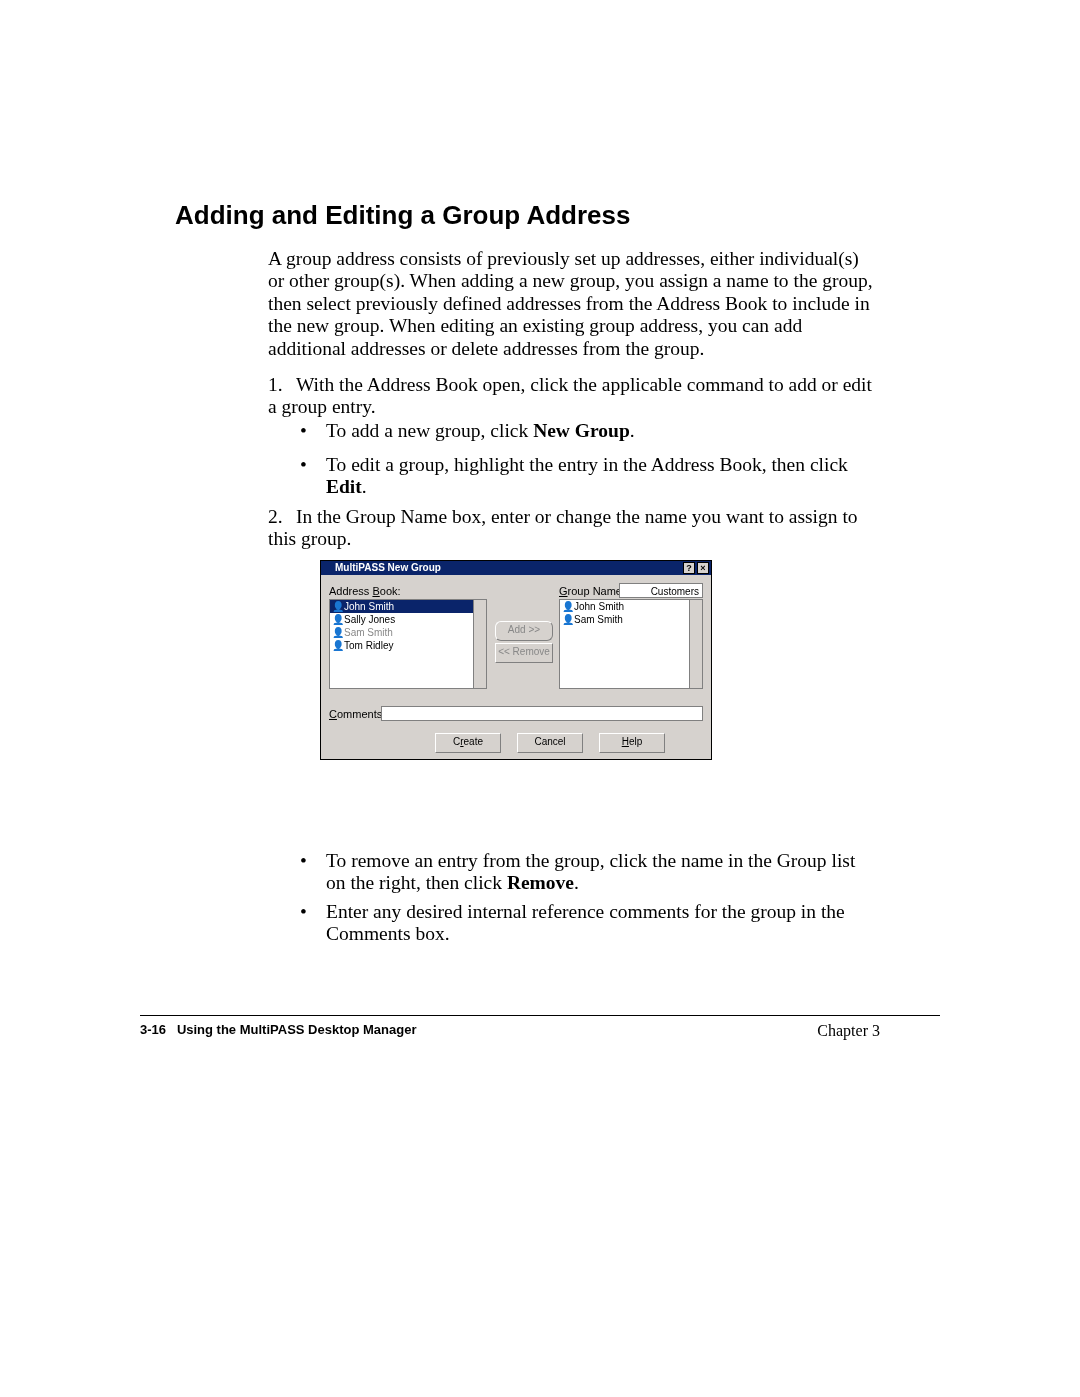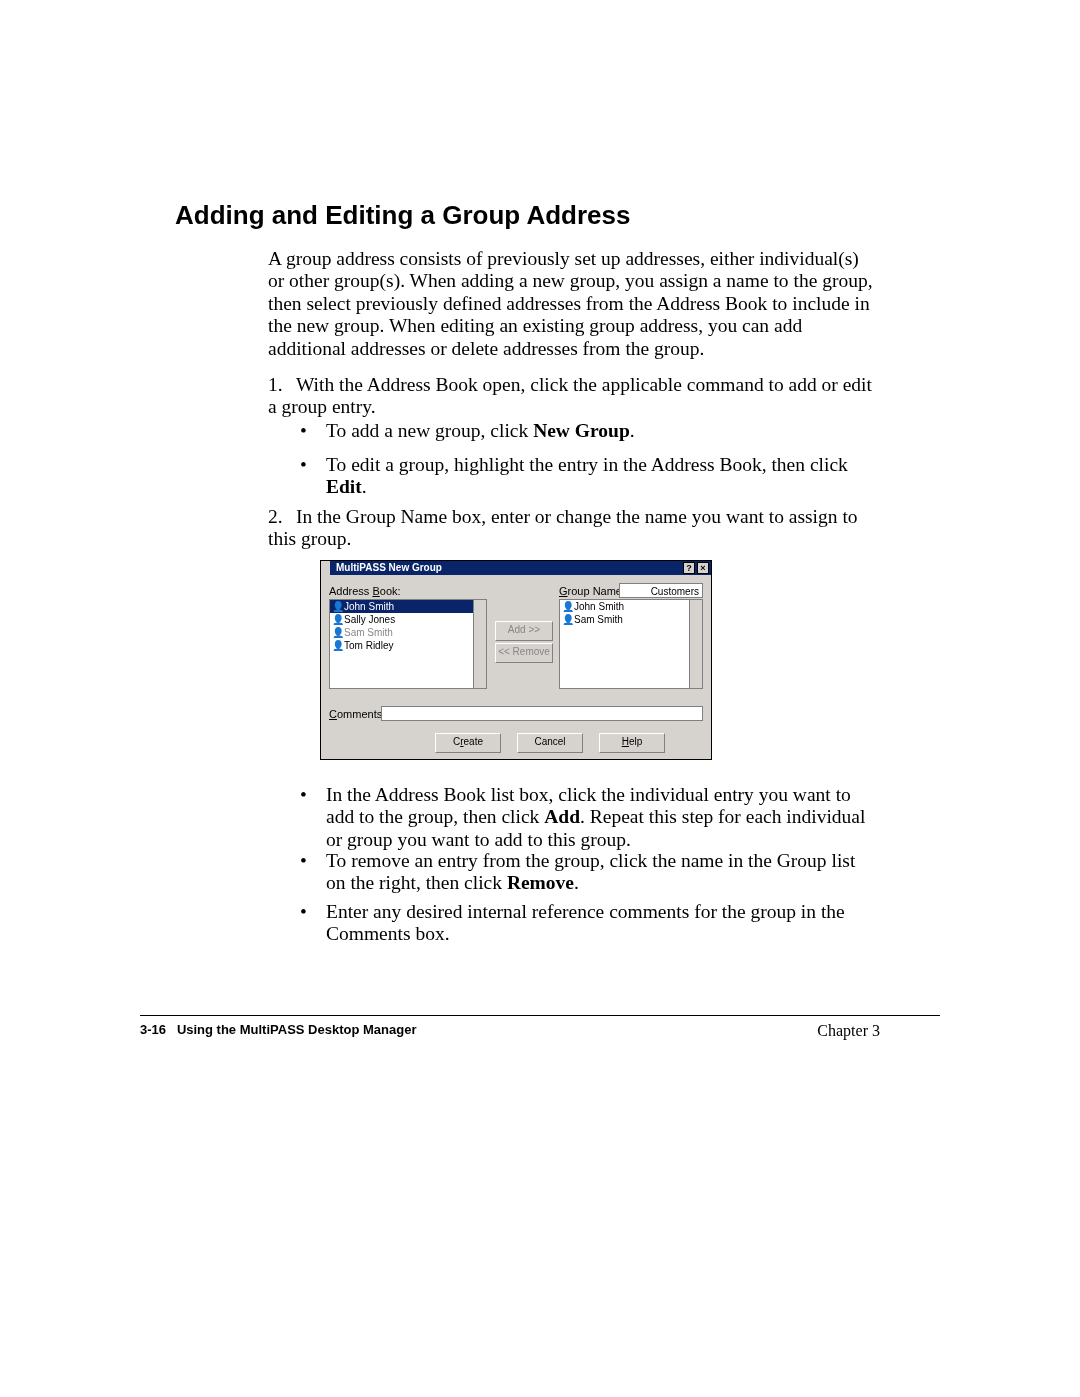--- a/index.html
+++ b/index.html
@@ -70,25 +70,24 @@
     border: 1px solid #000;
     font-family: Tahoma, Arial, sans-serif;
     font-size: 10px;
     color: #000;
   }
   .titlebar {
     background: #0a246a;
     color: #fff;
     height: 14px;
     line-height: 14px;
-    padding-left: 6px;
+    padding-left: 14px;
     font-weight: bold;
     font-size: 10px;
     position: relative;
-    margin-left: 9px;
   }
   .titlebtns {
     position: absolute;
     right: 2px;
     top: 1px;
     height: 12px;
     display: flex;
     gap: 2px;
   }
   .tb {
@@ -226,21 +225,21 @@
     </div>
 
     <div class="listbox" style="left:8px; top:38px; width:158px; height:90px;">
       <div class="litem selected"><span class="licon">👤</span><span>John Smith</span></div>
       <div class="litem"><span class="licon">👤</span><span>Sally Jones</span></div>
       <div class="litem dimmed"><span class="licon">👤</span><span>Sam Smith</span></div>
       <div class="litem"><span class="licon">👤</span><span>Tom Ridley</span></div>
       <div class="scroll"></div>
     </div>
 
-    <div class="btn disabled" style="left:174px; top:60px; width:56px;">Add &gt;&gt;</div>
+    <div class="btn disabled" style="left:174px; top:60px; width:56px;border-radius:6px;">Add &gt;&gt;</div>
     <div class="btn disabled" style="left:174px; top:82px; width:56px;">&lt;&lt; Remove</div>
 
     <div class="dlabel" style="left:238px; top:24px;">
       <span class="underline-letter">G</span>roup Name:
     </div>
     <div class="inp" style="left:298px; top:22px; width:84px;text-align:right;">Customers</div>
 
     <div class="listbox" style="left:238px; top:38px; width:144px; height:90px;">
       <div class="litem"><span class="licon">👤</span><span>John Smith</span></div>
       <div class="litem"><span class="licon">👤</span><span>Sam Smith</span></div>
@@ -250,23 +249,20 @@
     <div class="dlabel" style="left:8px; top:147px;">
       <span class="underline-letter">C</span>omments:
     </div>
     <div class="inp" style="left:60px; top:145px; width:322px;"></div>
 
     <div class="btn" style="left:114px; top:172px; width:64px;">C<span class="underline-letter">r</span>eate</div>
     <div class="btn" style="left:196px; top:172px; width:64px;">Cancel</div>
     <div class="btn" style="left:278px; top:172px; width:64px;"><span class="underline-letter">H</span>elp</div>
   </div>
 
-  <div class="sub-bullets sb3">
-    <span class="bullet-dot">•</span><span class="bullet-txt"><span>In the Address Book list box, click the individual entry you want to add to the group, then click </span><b>Add</b><span>. Repeat this step for each individual or group you want to add to this group.</span></span>
-  </div>
 
   <div class="sub-bullets sb4">
     <span class="bullet-dot">•</span><span class="bullet-txt"><span>To remove an entry from the group, click the name in the Group list on the right, then click </span><b>Remove</b><span>.</span></span>
   </div>
 
   <div class="sub-bullets sb5">
     <span class="bullet-dot">•</span><span class="bullet-txt"><span>Enter any desired internal reference comments for the group in the Comments box.</span></span>
   </div>
 
   <div class="hr"></div>

